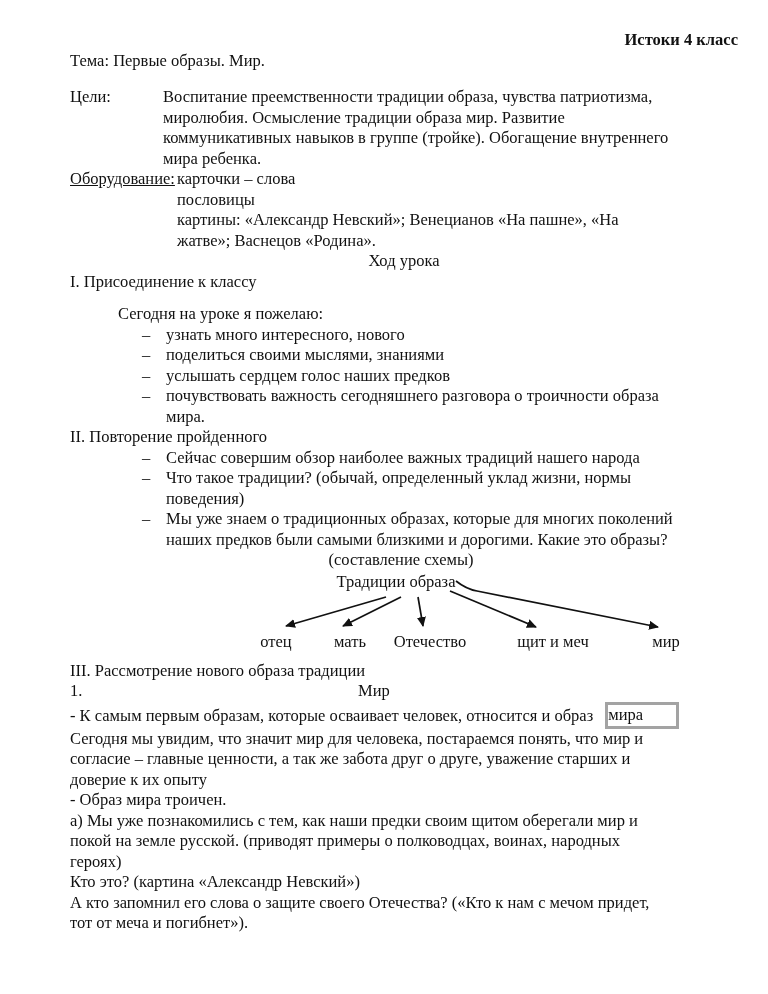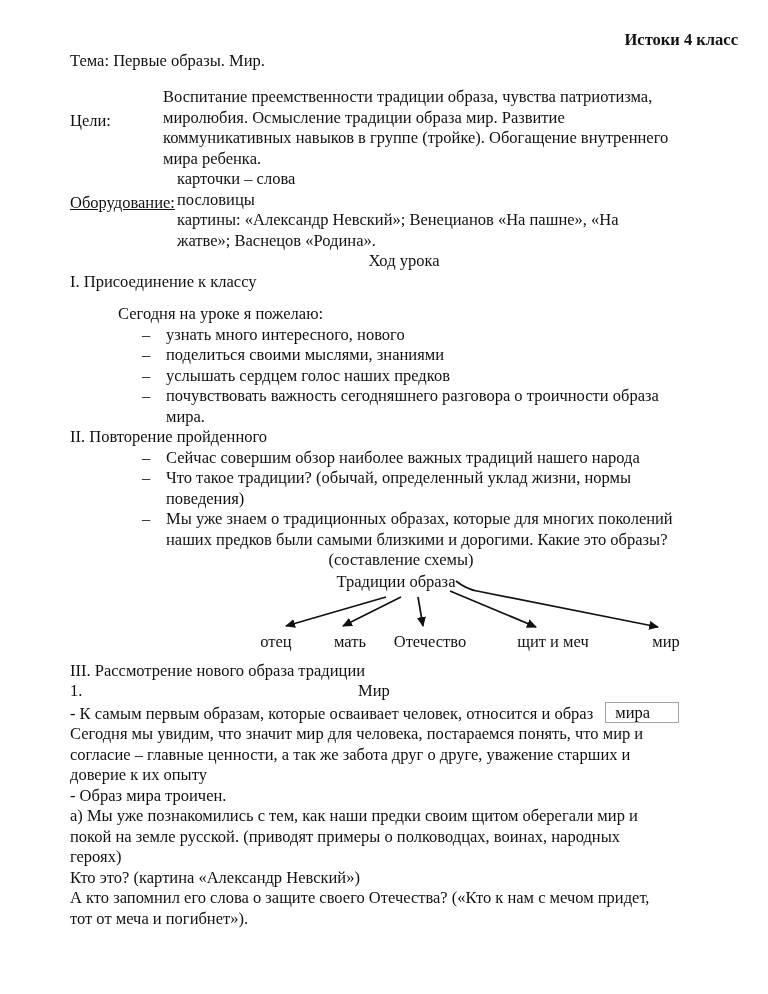--- a/index.html
+++ b/index.html
@@ -7,21 +7,21 @@
     width:768px;height:994px;overflow:hidden;
     font-family:"Liberation Serif","DejaVu Serif",serif;
     font-size:16.5px;line-height:20.5px;color:#111;
   }
   .page{padding:30px 30px 0 70px;position:relative;}
   .t{white-space:pre-line;}
   .doc-header{font-weight:bold;text-align:right;}
   .gap{height:16px;}
   
   .hang{display:flex;align-items:flex-start;}
-  .hang .lbl{flex:none;margin-top:24px;}
+  .hang .lbl{flex:none;}
   .goals .lbl{width:93px;}
   .equip .lbl{width:107px;text-decoration:underline;}
   .hang .val{flex:1 1 auto;}
   .centered{text-align:center;}
   .flow-title{}
   .intro{margin-left:48px;margin-top:12px;}
   .list{margin-left:72px;}
   .li{display:flex;align-items:flex-start;}
   .li .m{flex:none;width:24px;}
   .li .tx{flex:1 1 auto;}
@@ -30,22 +30,22 @@
   .diagram{position:relative;height:90px;margin-left:-70px;margin-right:-30px;}
   .diagram svg{position:absolute;left:0;top:0;}
   .diagram text{font-family:"Liberation Serif","DejaVu Serif",serif;font-size:16.5px;fill:#111;}
   .sec3-title{}
   .num-line{position:relative;}
   .num-line .num{position:absolute;left:0;top:0;}
   .num-line .ttl{display:block;text-align:center;margin-right:60px;}
   .boxed-line{white-space:nowrap;}
   .word-box{
     display:inline-block;box-sizing:border-box;
-    width:74px;height:21px;border:1px solid #a3a3a3;
-    padding-left:9px;margin-left:12px;vertical-align:1px;
+    width:74px;height:27px;border:3px solid #a3a3a3;
+    padding-left:0;margin-left:12px;vertical-align:1px;
     line-height:19px;white-space:nowrap;
   }
 </style>
 </head>
 <body>
 
 <div class="page">
 
   <div class="doc-header">Истоки 4 класс</div>
 

